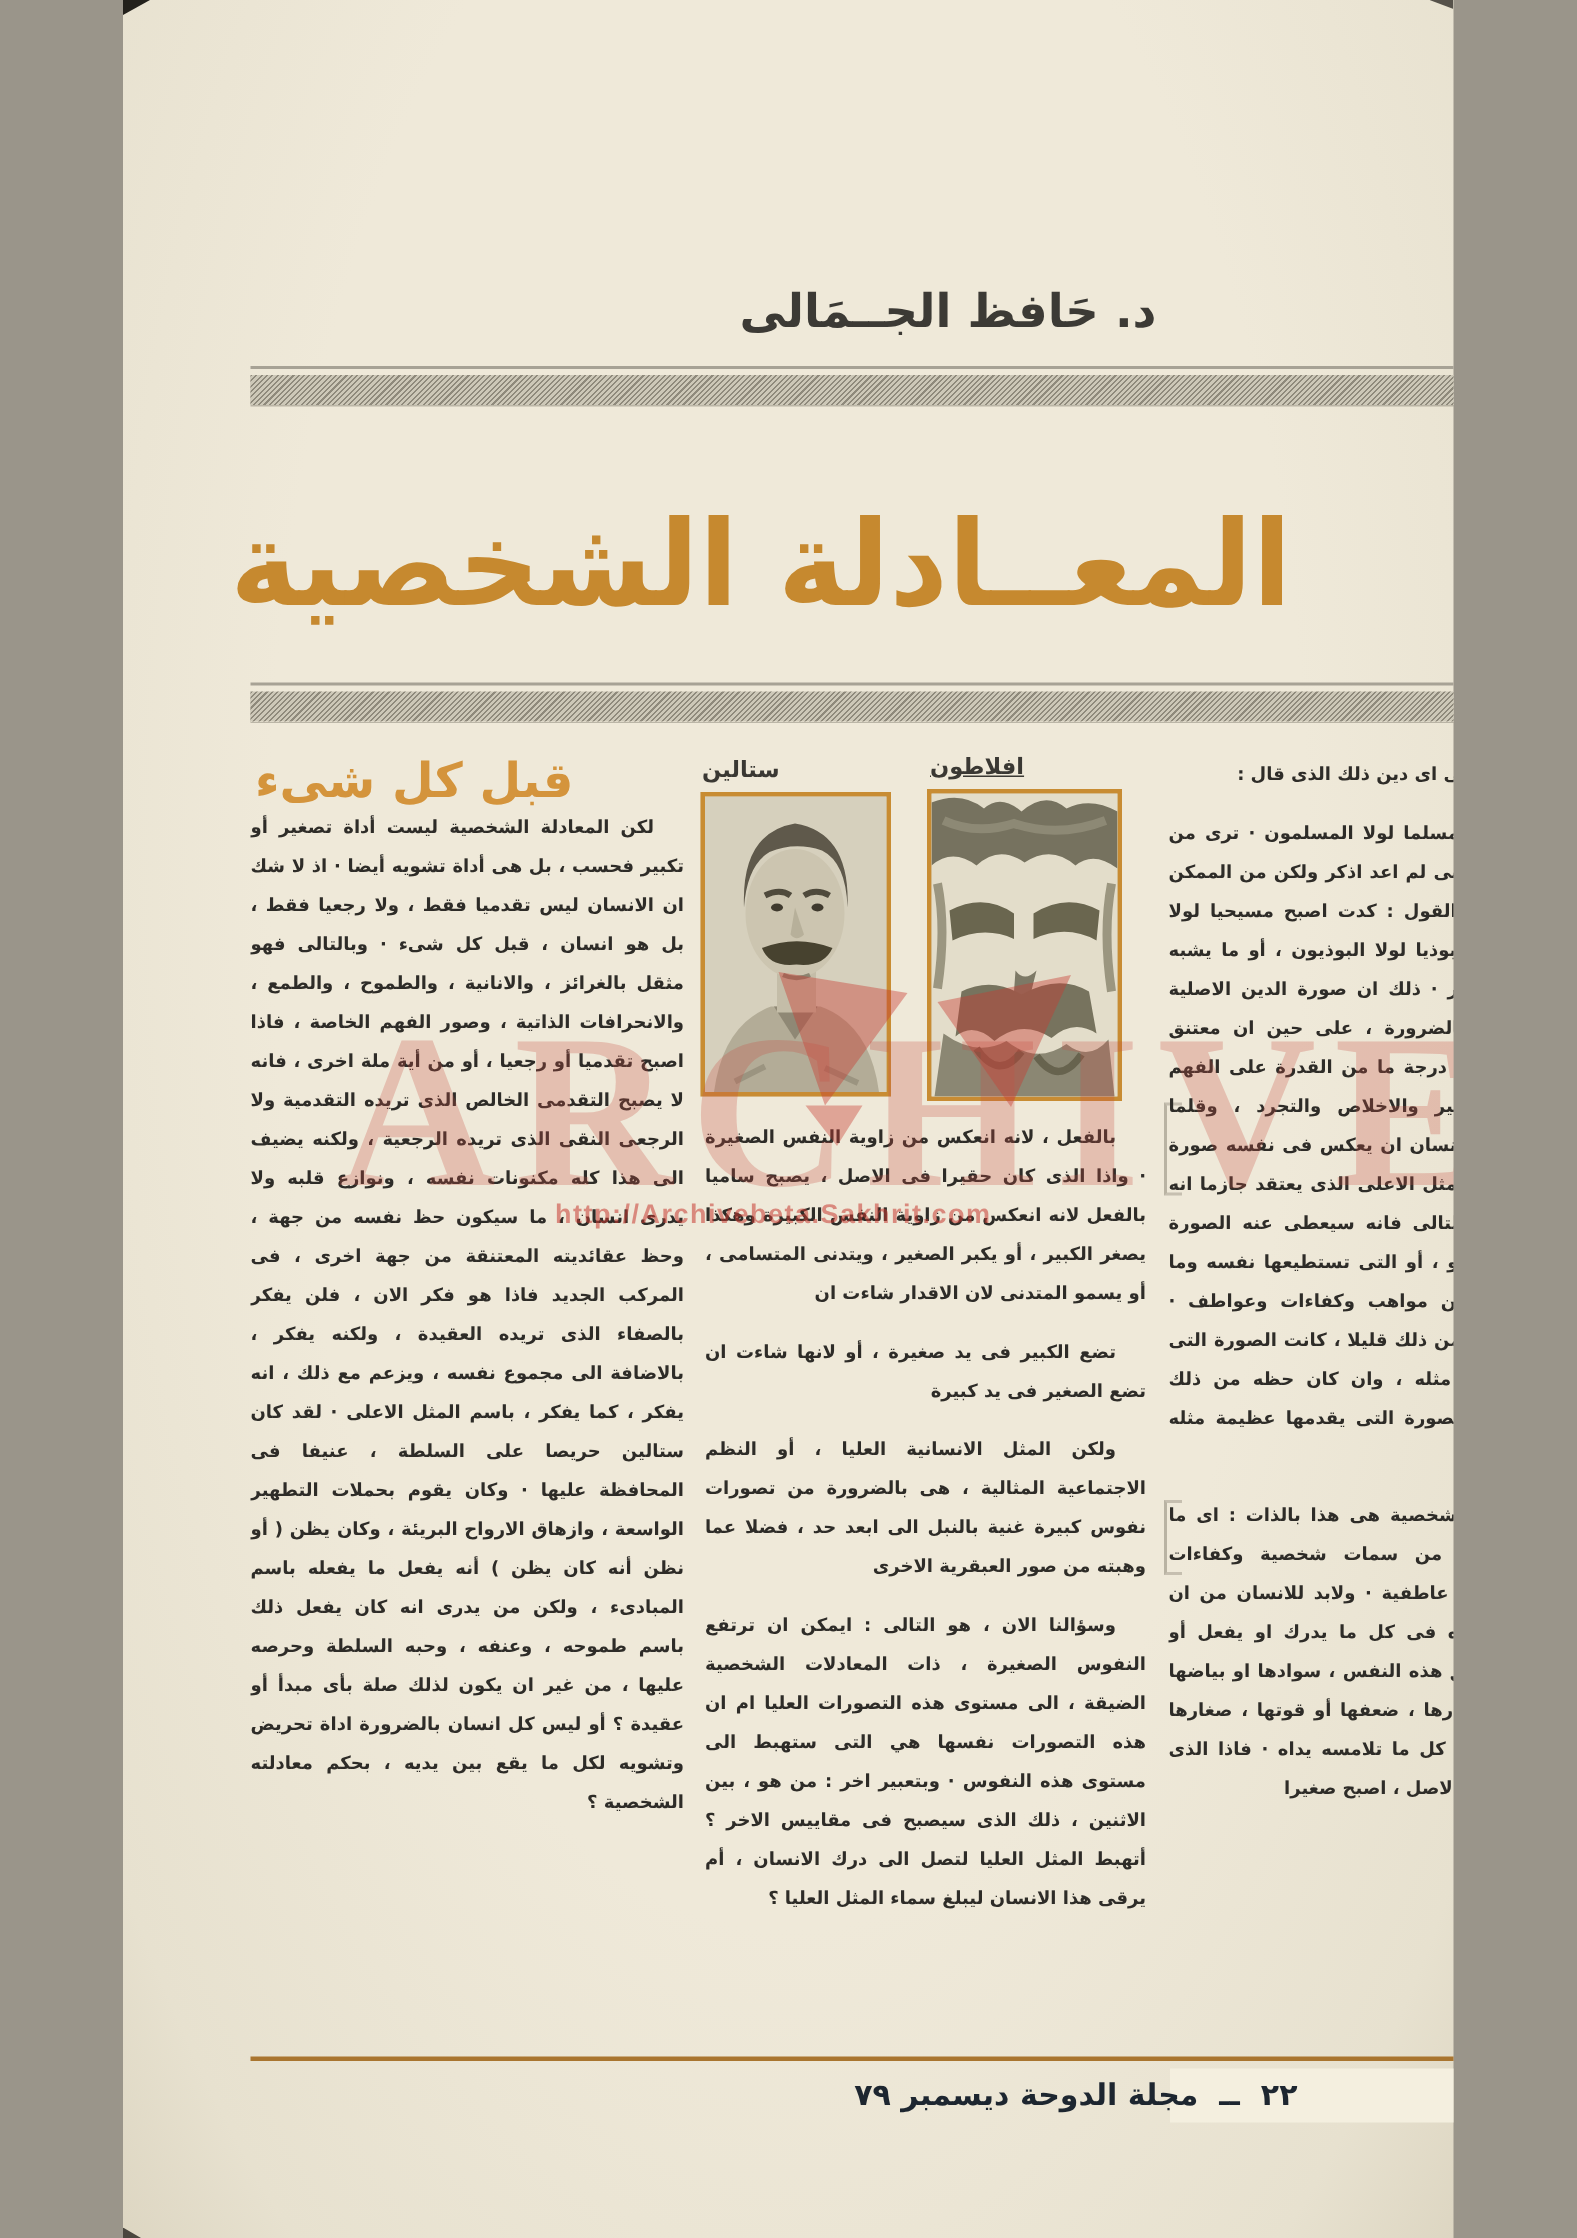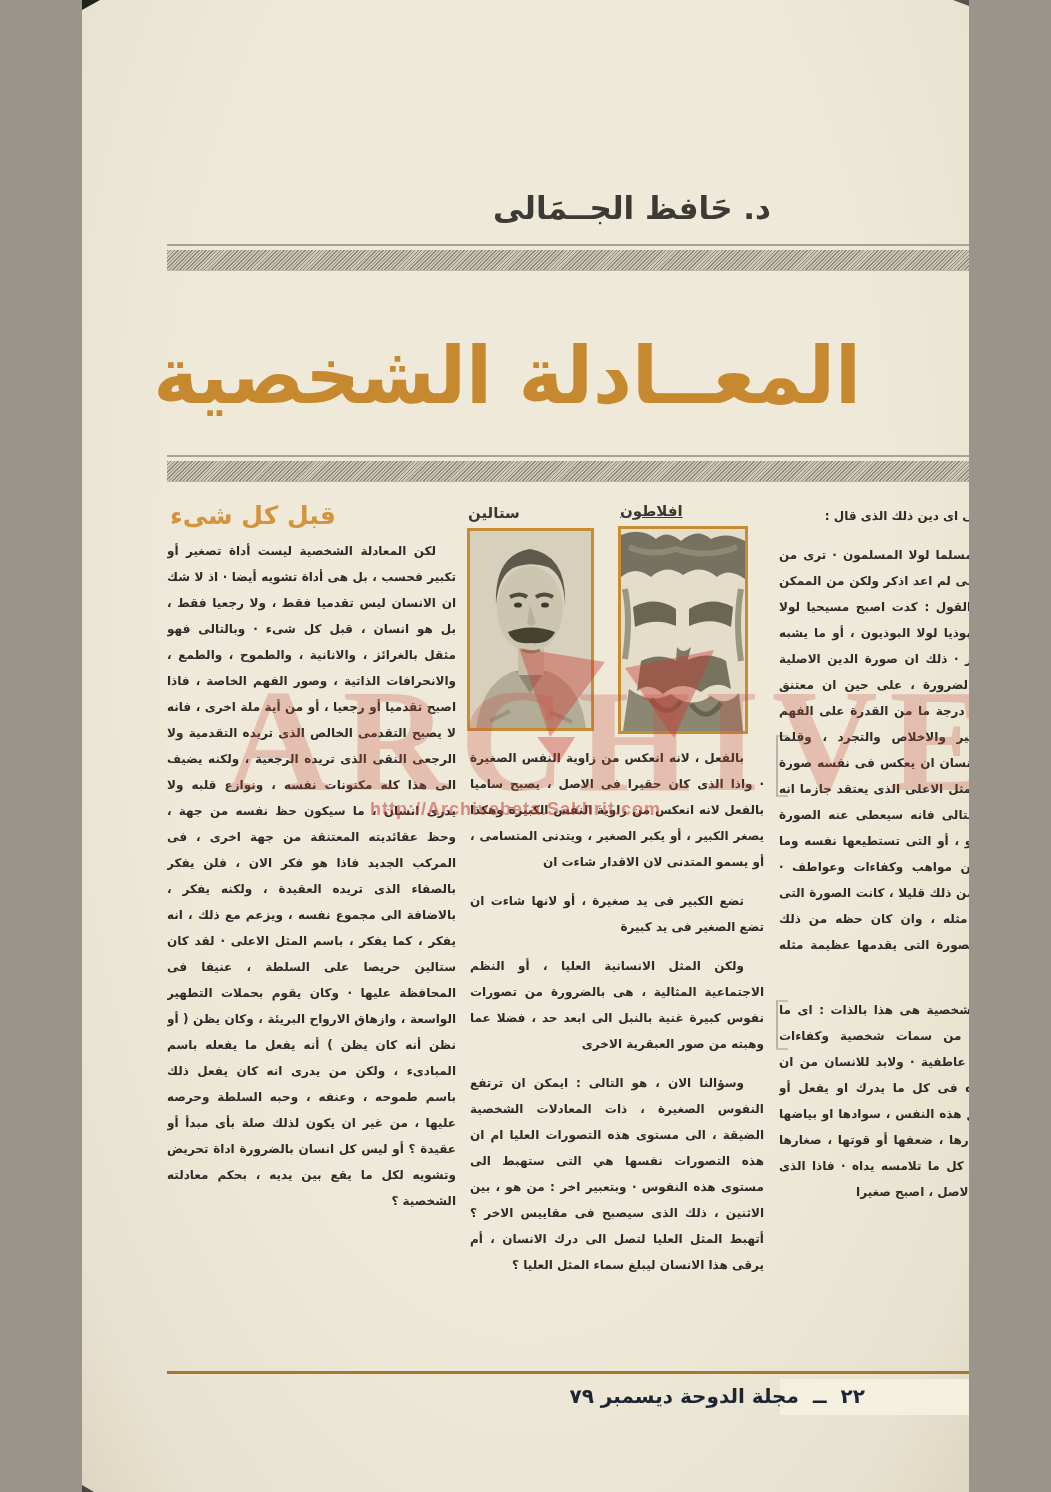--- a/index.html
+++ b/index.html
@@ -24,21 +24,21 @@
     background:repeating-linear-gradient(135deg,#8f8a7c 0px,#8f8a7c 1px,#cdc8b8 1px,#cdc8b8 2.5px);
     box-shadow:0 1px 0 rgba(110,105,92,.4);
   }
   .title{
     position:absolute;top:326px;right:108px;width:760px;direction:rtl;text-align:right;
     font-size:76px;line-height:100px;font-weight:bold;color:#c6892f;
     transform:scaleY(1.04);
   }
   .section-heading{
     position:absolute;top:501px;left:88px;direction:rtl;
-    font-size:25px;font-weight:bold;color:#d4943c;
+    font-size:32px;font-weight:bold;color:#d4943c;
   }
   .col{
     position:absolute;direction:rtl;text-align:justify;overflow:hidden;
     font-size:12px;line-height:26px;font-weight:700;color:#2e2c28;
   }
   .col p{margin:0 0 13px;text-indent:20px;}
   .col-right{top:503px;left:697px;width:281px;height:842px;}
   .col-middle{top:745px;left:388px;width:294px;height:598px;}
   .col-left{top:538px;left:85px;width:289px;height:806px;}
 

